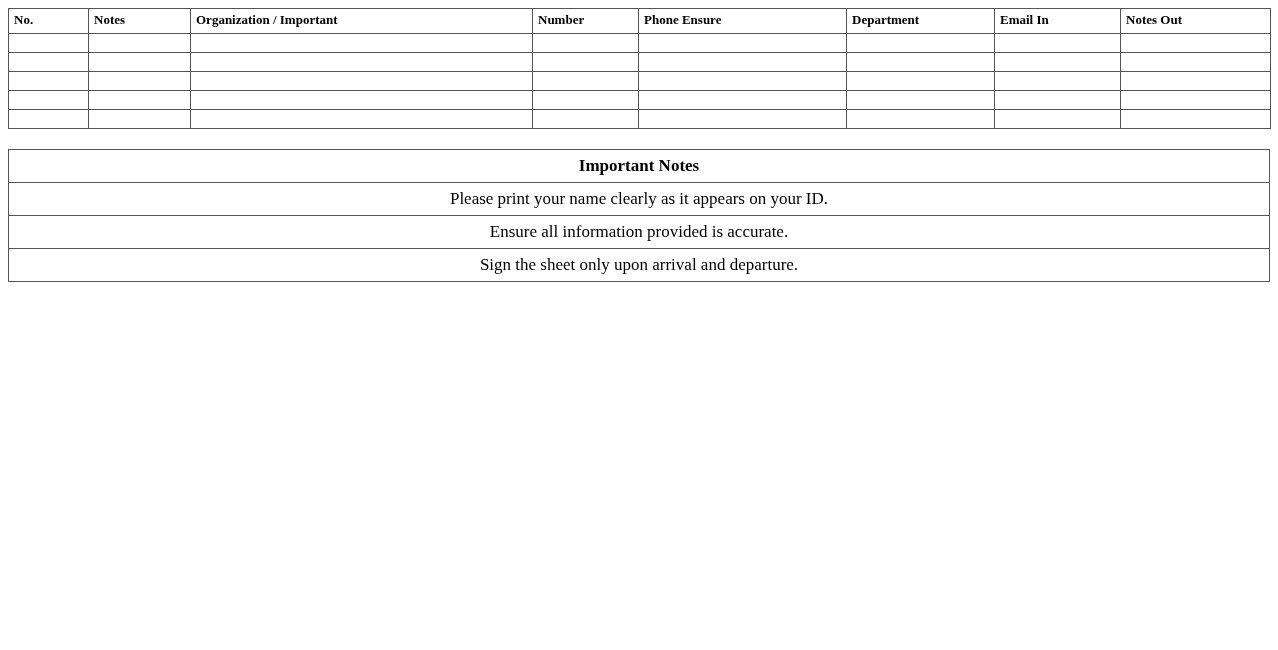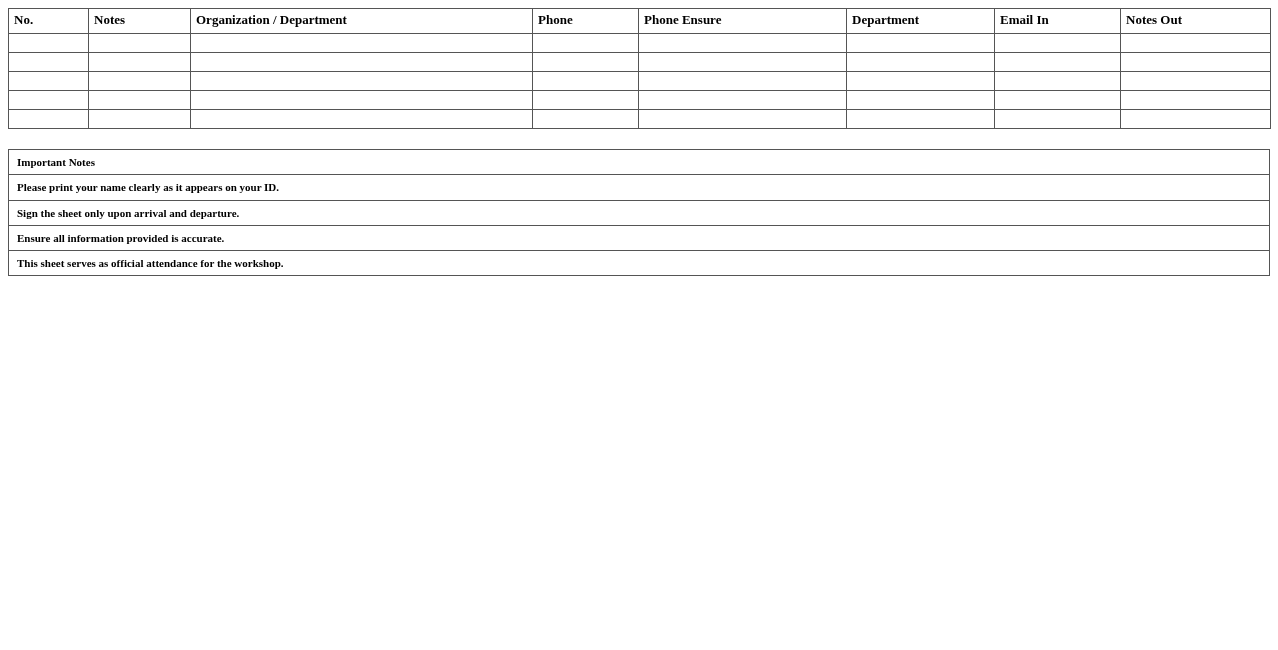--- a/index.html
+++ b/index.html
@@ -44,30 +44,30 @@
   }
   table.notes {
     border-collapse: collapse;
     width: 1262px;
     table-layout: fixed;
   }
   table.notes th,
   table.notes td {
     border: 1px solid #555555;
     padding: 5px 8px;
-    text-align: left;
+    text-align: center;
     vertical-align: middle;
-    font-size: 11px;
+    font-size: 17px;
     line-height: 1.3;
   }
   table.notes th {
     font-weight: bold;
   }
   table.notes td {
-    font-weight: bold;
+    font-weight: normal;
   }
 </style>
 </head>
 <body>
 
 <div class="page">
 
   <table class="attendance">
     <colgroup>
       <col style="width:80px">
@@ -76,22 +76,22 @@
       <col style="width:106px">
       <col style="width:208px">
       <col style="width:148px">
       <col style="width:126px">
       <col style="width:150px">
     </colgroup>
     <thead>
       <tr>
         <th>No.</th>
         <th>Notes</th>
-        <th>Organization / Department</th>
-        <th>Phone</th>
+        <th>Organization / Important</th>
+        <th>Number</th>
         <th>Phone Ensure</th>
         <th>Department</th>
         <th>Email In</th>
         <th>Notes Out</th>
       </tr>
     </thead>
     <tbody>
       <tr>
         <td></td>
         <td></td>
@@ -151,24 +151,21 @@
     <thead>
       <tr>
         <th>Important Notes</th>
       </tr>
     </thead>
     <tbody>
       <tr>
         <td>Please print your name clearly as it appears on your ID.</td>
       </tr>
       <tr>
-        <td>Sign the sheet only upon arrival and departure.</td>
-      </tr>
-      <tr>
         <td>Ensure all information provided is accurate.</td>
       </tr>
       <tr>
-        <td>This sheet serves as official attendance for the workshop.</td>
+        <td>Sign the sheet only upon arrival and departure.</td>
       </tr>
     </tbody>
   </table>
 
 </div>
 
 </body></html>

